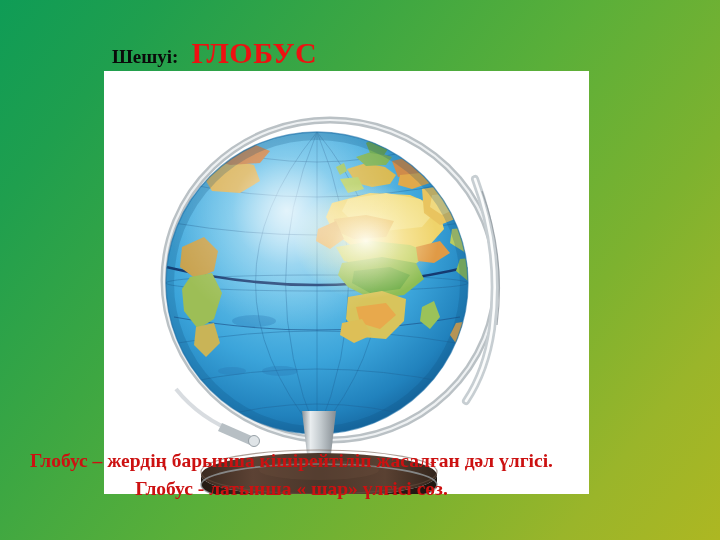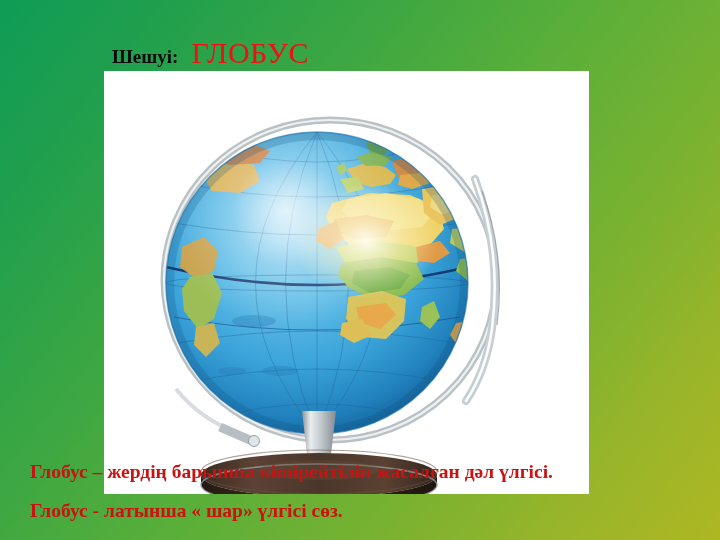--- a/index.html
+++ b/index.html
@@ -19,20 +19,21 @@
     height: 540px;
     background: linear-gradient(128deg,
         #0f9c56 0%,
         #1f9f4e 14%,
         #3da742 34%,
         #5aaf39 52%,
         #7db22f 72%,
         #9ab52a 86%,
         #adb722 100%);
     overflow: hidden;
+    text-align: center;
   }
 
   
   .title-line {
     position: absolute;
     left: 112px;
     top: 36px;
     display: flex;
     align-items: baseline;
     gap: 13px;
@@ -41,21 +42,21 @@
   }
   .title-label {
     font-family: "Liberation Serif", serif;
     font-weight: bold;
     font-size: 19px;
     color: #0a0a0a;
     letter-spacing: 0px;
   }
   .title-answer {
     font-family: "Liberation Serif", serif;
-    font-weight: normal;
+    font-weight: bold;
     font-size: 30px;
     color: #ee1111;
     letter-spacing: 0.5px;
   }
 
   
   .picture-panel {
     position: absolute;
     left: 104px;
     top: 71px;
@@ -86,21 +87,20 @@
     top: 447px;
     z-index: 6;
     white-space: nowrap;
   }
   .caption-line {
     font-family: "Liberation Serif", serif;
     font-weight: bold;
     font-size: 19.5px;
     line-height: 28px;
     color: #cc1111;
-    margin-top: 11px;
   }
 </style>
 </head>
 <body>
 
 <div class="slide">
 
   <div class="picture-panel">
     <div class="globe-figure">
       <svg viewBox="0 0 485 423" xmlns="http://www.w3.org/2000/svg">

